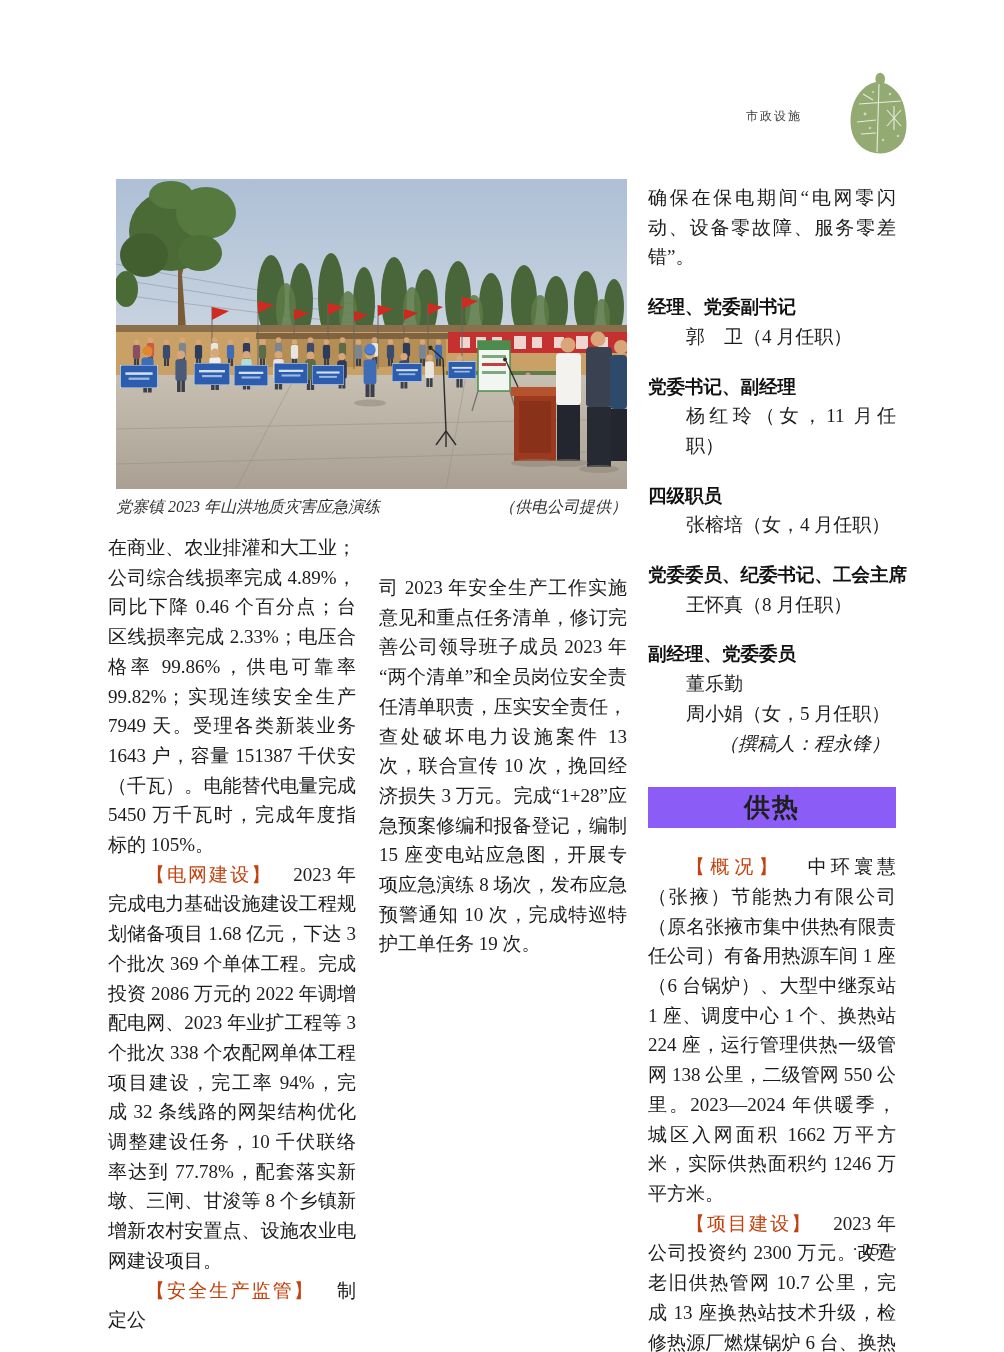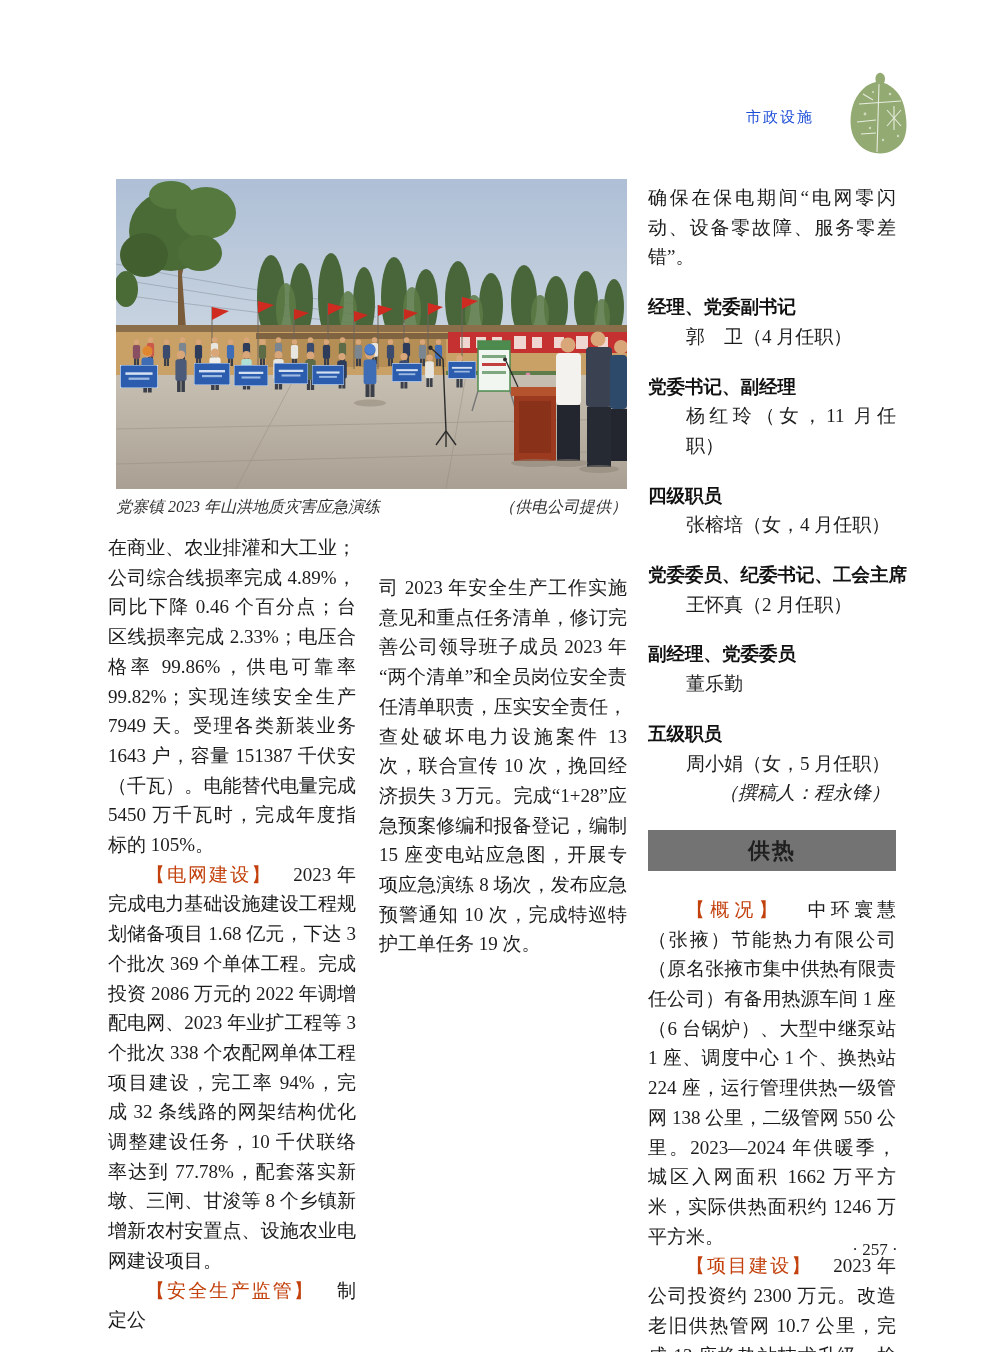--- a/index.html
+++ b/index.html
@@ -9,21 +9,21 @@
     background:#ffffff;
     margin:0 auto;
     overflow:hidden;
     font-family:"Liberation Serif","DejaVu Serif",serif;
     color:#1c1c1c;
   }
   
   .chapter-title{
     position:absolute;left:746px;top:108px;
     font-family:"DejaVu Sans","Liberation Sans",sans-serif;
-    font-size:15px;letter-spacing:2px;color:#1d4ed8;
+    font-size:12px;letter-spacing:2px;color:#404040;
   }
   .seal{position:absolute;left:843px;top:70px;width:72px;height:106px;}
   
   .photo{
     position:absolute;left:116px;top:179px;width:511px;height:310px;
     overflow:hidden;background:#b9c6d6;
   }
   .photo svg{display:block;}
   .caption-row{
     position:absolute;left:116px;top:497px;width:511px;
@@ -47,24 +47,24 @@
   .sec-label::after{content:"\2002\2002";}
   .personnel-title{
     font-family:"DejaVu Sans","Liberation Sans",sans-serif;
     font-weight:700;color:#111;white-space:nowrap;
     font-size:18.5px;
     margin-top:20px;
   }
   .personnel-name{margin-left:2em;}
   .byline{text-align:right;padding-right:6px;font-style:italic;}
   .section-box{
-    margin:22px 0 24px 0;height:41px;line-height:41px;
-    background:#737373;text-align:center;
+    margin:29px 0 24px 0;height:41px;line-height:41px;
+    background:#8b5cf6;text-align:center;
     font-family:"DejaVu Sans","Liberation Sans",sans-serif;
-    font-weight:700;font-size:22px;color:#1f1f1f;letter-spacing:2px;
+    font-weight:700;font-size:26px;color:#1f1f1f;letter-spacing:2px;
   }
   .page-number{
     position:absolute;left:820px;top:1240px;width:110px;
     font-size:17px;text-align:center;color:#222;
   }
 </style>
 </head>
 <body>
 
 <div class="page">
@@ -364,28 +364,27 @@
     <div>
       <div class="personnel-title">党委书记、副经理</div>
       <div class="personnel-name">杨红玲（女，11 月任职）</div>
     </div>
     <div>
       <div class="personnel-title">四级职员</div>
       <div class="personnel-name">张榕培（女，4 月任职）</div>
     </div>
     <div>
       <div class="personnel-title">党委委员、纪委书记、工会主席</div>
-      <div class="personnel-name">王怀真（2 月任职）</div>
+      <div class="personnel-name">王怀真（8 月任职）</div>
     </div>
     <div>
       <div class="personnel-title">副经理、党委委员</div>
       <div class="personnel-name">董乐勤</div>
     </div>
     <div>
-      <div class="personnel-title">五级职员</div>
       <div class="personnel-name">周小娟（女，5 月任职）</div>
     </div>
 
     <div class="byline">（撰稿人：程永锋）</div>
 
     <div class="section-box">供热</div>
 
     <p class="para-indent"><span class="sec-label">【概况】</span><span>中环寰慧（张掖）节能热力有限公司（原名张掖市集中供热有限责任公司）有备用热源车间 1 座（6 台锅炉）、大型中继泵站 1 座、调度中心 1 个、换热站 224 座，运行管理供热一级管网 138 公里，二级管网 550 公里。2023—2024 年供暖季，城区入网面积 1662 万平方米，实际供热面积约 1246 万平方米。</span></p>
     <p class="para-indent"><span class="sec-label">【项目建设】</span><span>2023 年公司投资约 2300 万元。改造老旧供热管网 10.7 公里，完成 13 座换热站技术升级，检修热源厂燃煤锅炉 6 台、换热站 202 座，新建换热站 5 座，更换换热器、循环泵、阀门等设备 2700 余台，用户端整改 303 户，储备燃煤 1.5</span></p>
   </div>

